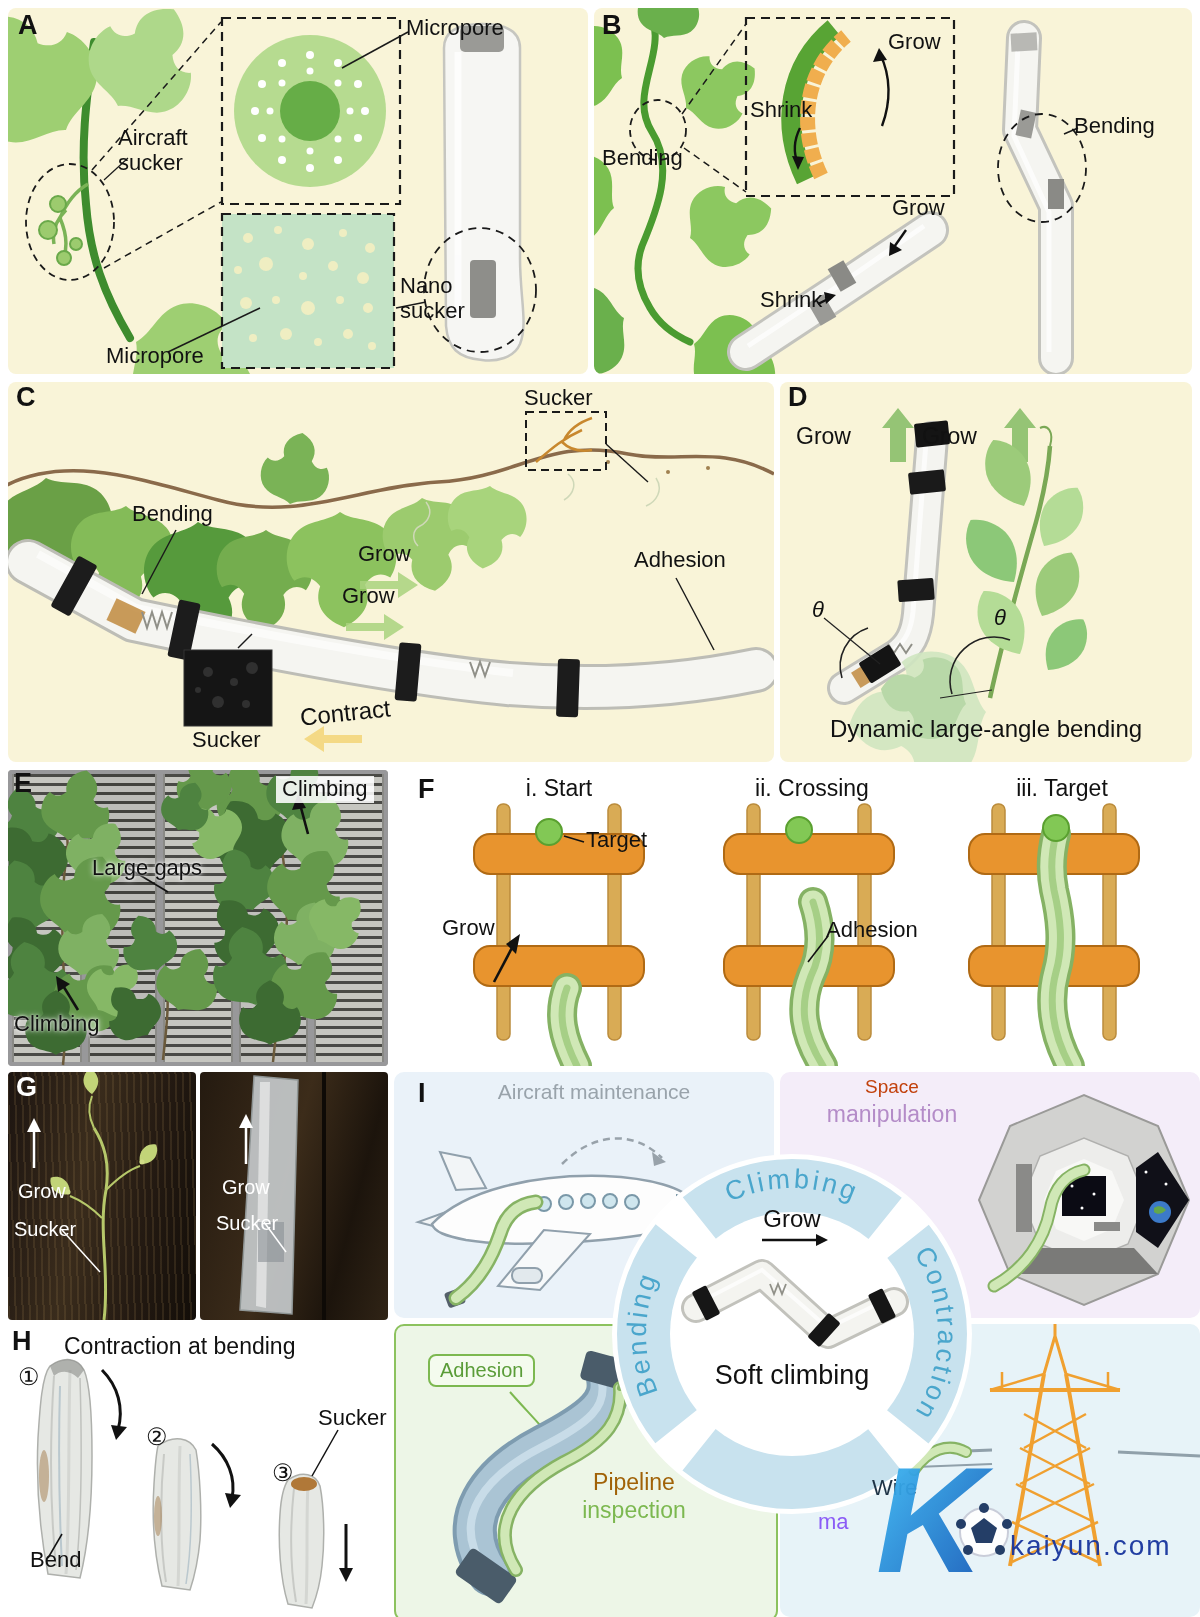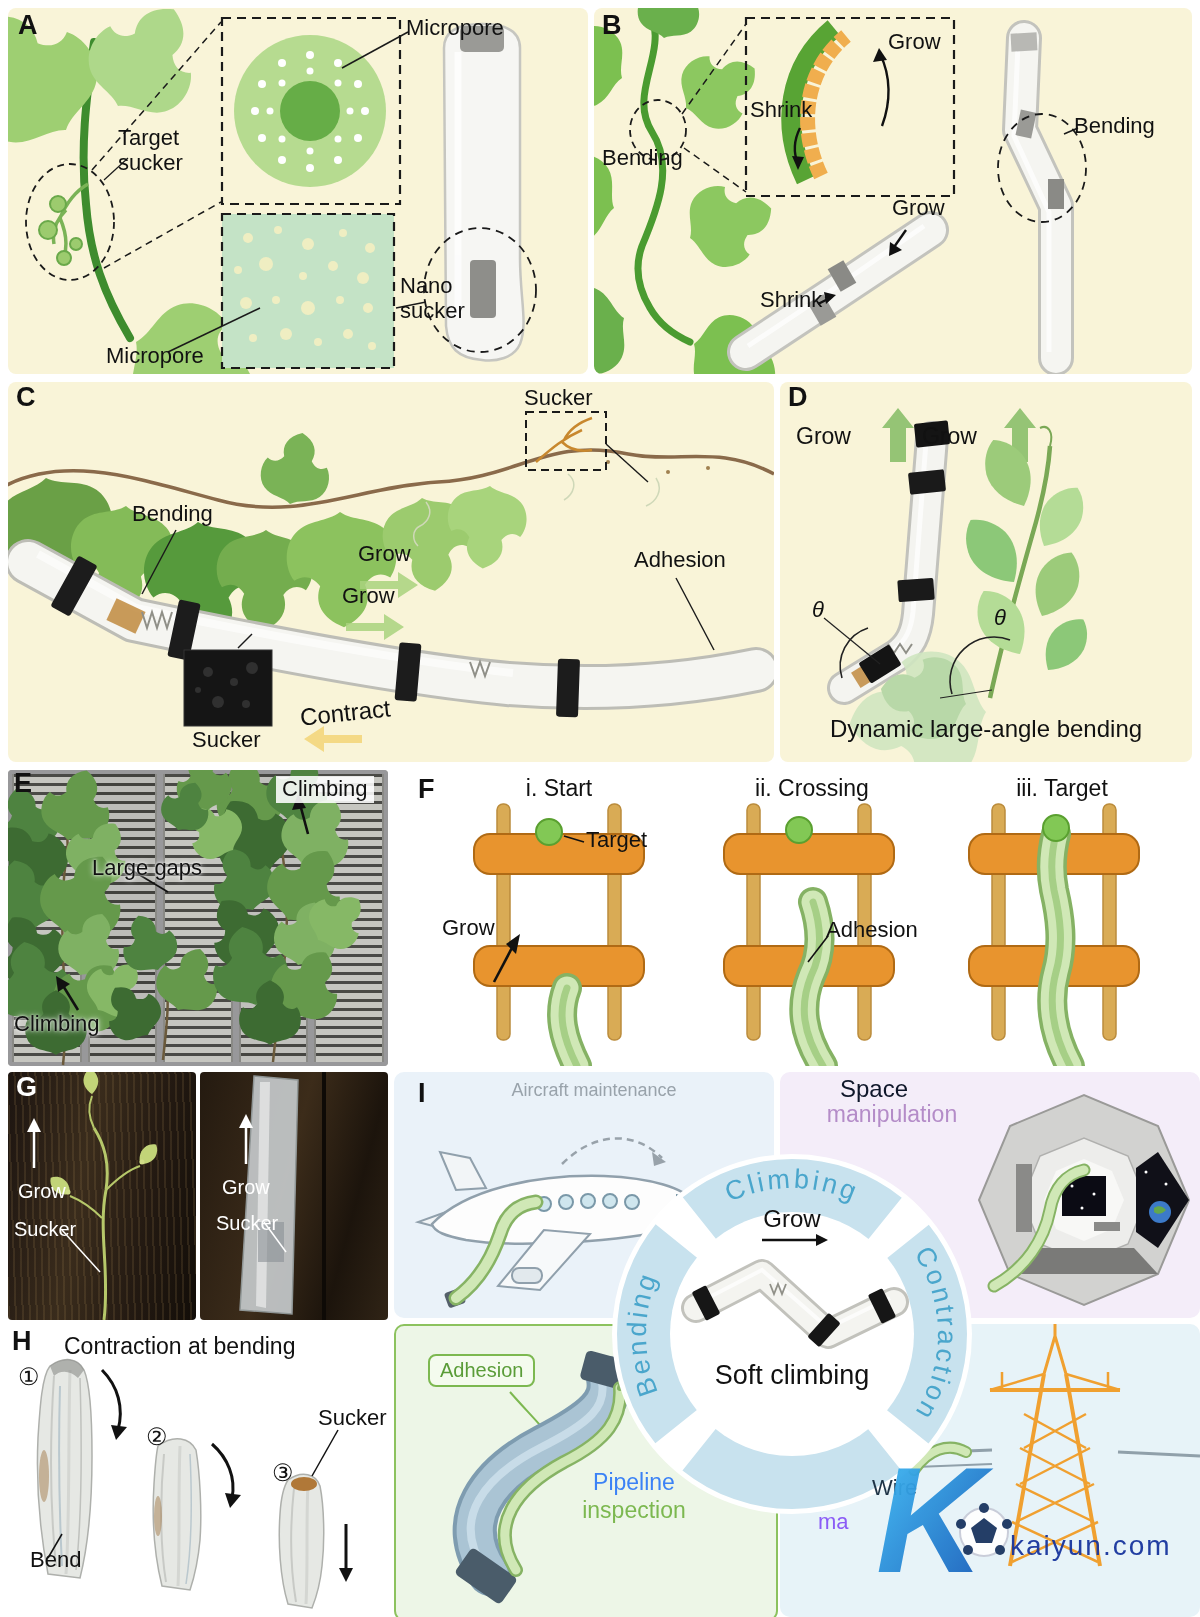--- a/index.html
+++ b/index.html
@@ -110,21 +110,21 @@
       <g>
         <path d="M436,40 C436,24 448,16 474,16 C500,16 512,24 512,40 L512,250 C512,290 520,316 512,336 C506,350 488,354 474,352 C450,350 440,340 438,318 L436,40 Z" fill="#f6f6f3" stroke="#c6c6c0" stroke-width="2.5"></path>
         <path d="M450,44 L450,310" stroke="#ffffff" stroke-width="7" opacity="0.75"></path>
         <rect x="452" y="18" width="44" height="26" rx="5" fill="#9a9a96"></rect>
         <rect x="462" y="252" width="26" height="58" rx="4" fill="#8e8e8a"></rect>
         <ellipse cx="472" cy="282" rx="56" ry="62" fill="none" stroke="#1a1a1a" stroke-width="1.8" stroke-dasharray="8 6"></ellipse>
       </g>
     </svg>
     <div class="letter" style="left:10px;top:4px">A</div>
     <div class="lbl nw" style="left:398px;top:8px">Micropore</div>
-    <div class="lbl" style="left:110px;top:118px;width:94px">Target sucker</div>
+    <div class="lbl" style="left:110px;top:118px;width:94px">Aircraft sucker</div>
     <div class="lbl" style="left:392px;top:266px;width:88px">Nano sucker</div>
     <div class="lbl nw" style="left:98px;top:336px">Micropore</div>
   </div>
 
   <div class="panel cream" style="left:594px;top:8px;width:598px;height:366px">
     <svg class="lay" width="598" height="366" viewBox="0 0 598 366">
       <g>
         <path d="M58,8 C72,48 34,86 58,124 C80,158 64,200 48,238 C40,260 44,280 56,300 C64,314 78,326 96,334" stroke="#4a9b30" stroke-width="7" fill="none" stroke-linecap="round"></path>
         <use href="#leafA" transform="translate(28,70) rotate(-70) scale(1.2)" fill="#7cc050"></use>
         <use href="#leafA" transform="translate(92,100) rotate(60) scale(1.1)" fill="#8cc860"></use>
@@ -610,24 +610,24 @@
             <rect x="-8" y="-16" width="16" height="32" rx="2" fill="#161616"></rect>
           </g>
         <g transform="translate(488,234) rotate(-26)">
             <rect x="-8" y="-16" width="16" height="32" rx="2" fill="#161616"></rect>
           </g>
         <path d="M376,212 l4,10 l4,-10 l4,10 l4,-10" stroke="#909088" stroke-width="1.8" fill="none"></path>
       </g>
     </svg>
 
     <div class="letter" style="left:24px;top:8px">I</div>
-    <div class="lbl ctr nw" style="left:70px;top:8px;width:260px;color:#99a3ab;font-size:18px">Aircraft maintenance</div>
-    <div class="lbl ctr nw" style="left:380px;top:4px;width:200px;color:#0f172a;font-size:24px">Space</div>
+    <div class="lbl ctr nw" style="left:70px;top:8px;width:260px;color:#99a3ab;font-size:21px">Aircraft maintenance</div>
+    <div class="lbl ctr nw" style="left:398px;top:4px;width:200px;color:#c2410c;font-size:19px">Space</div>
     <div class="lbl ctr nw" style="left:398px;top:30px;width:200px;color:#b48cc8;font-size:23px">manipulation</div>
-    <div class="lbl ctr nw" style="left:140px;top:398px;width:200px;color:#3b82f6;font-size:23px">Pipeline</div>
+    <div class="lbl ctr nw" style="left:140px;top:398px;width:200px;color:#a16207;font-size:23px">Pipeline</div>
     <div class="lbl ctr nw" style="left:140px;top:426px;width:200px;color:#7cb850;font-size:23px">inspection</div>
     <div class="lbl nw" style="left:478px;top:404px;color:#1f3346">Wire</div>
     <div class="lbl nw" style="left:424px;top:438px;color:#8b5cf6">ma</div>
     <div class="adh-box" style="left:34px;top:282px">Adhesion</div>
     <div class="lbl ctr nw" style="left:348px;top:134px;width:100px;font-size:24px">Grow</div>
     <div class="lbl ctr nw" style="left:248px;top:288px;width:300px;font-size:27px;font-weight:normal">Soft climbing</div>
 
     <div class="wm" style="left:470px;top:358px;width:338px;height:190px">
       <svg style="position:absolute;left:12px;top:6px" width="140" height="170" viewBox="0 0 140 170">
         <defs>

